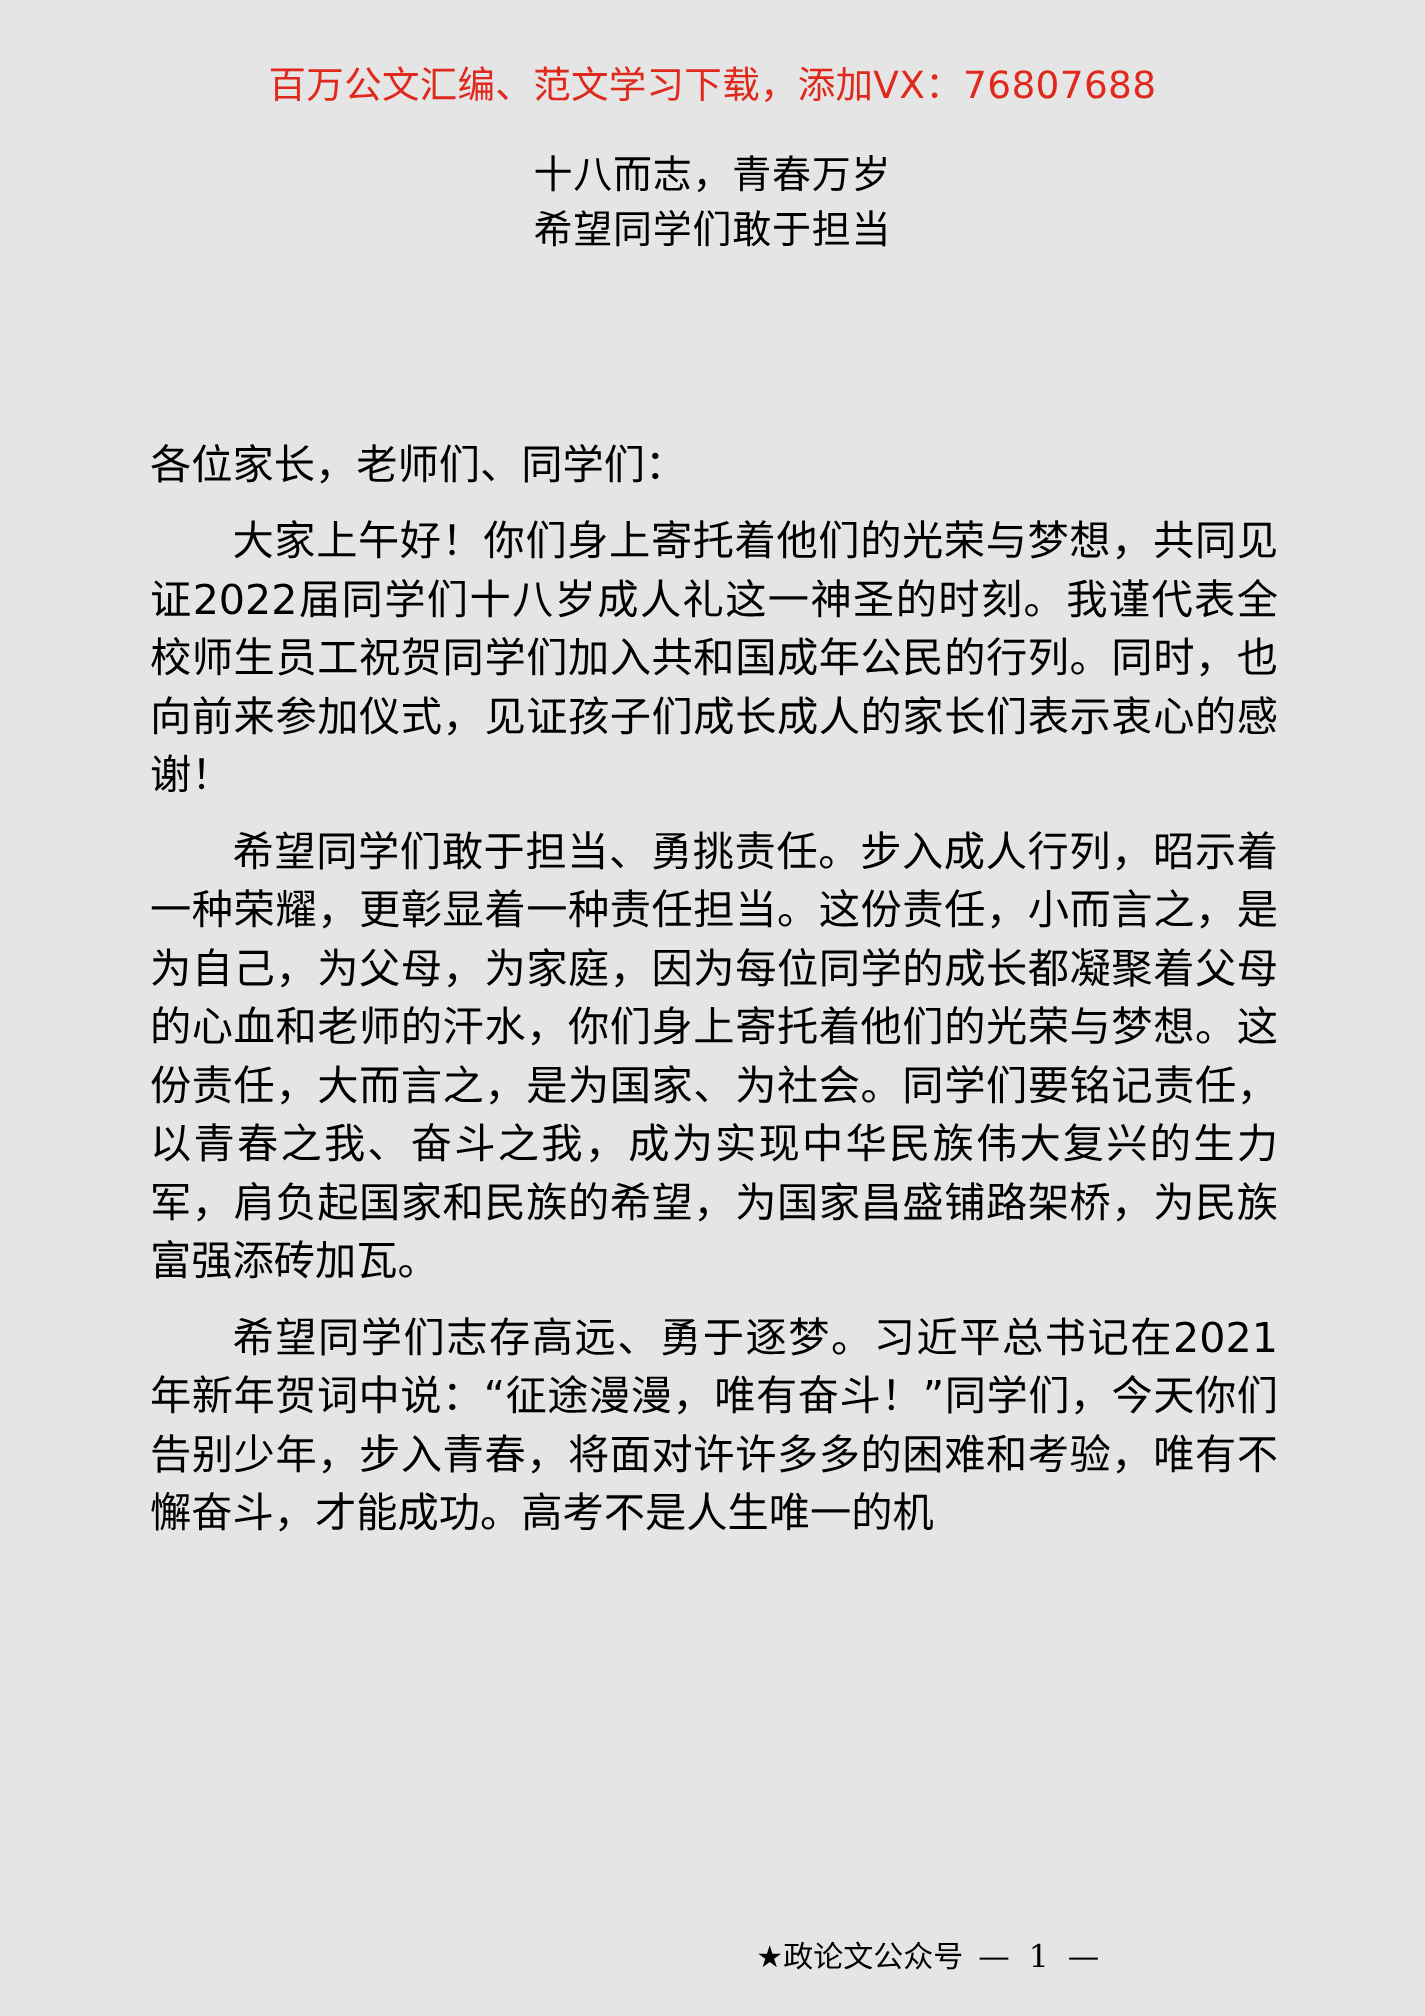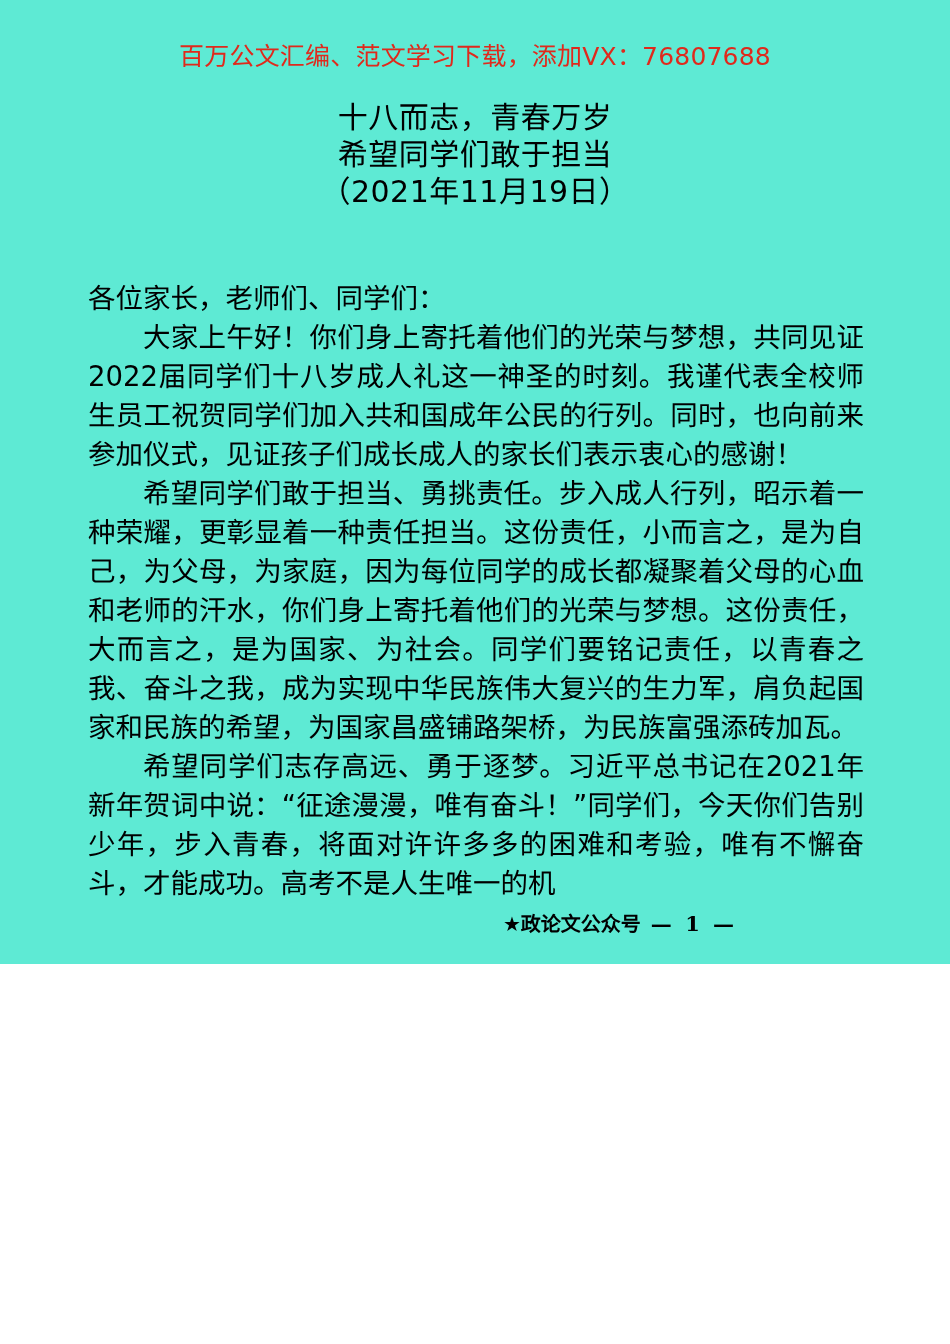--- a/index.html
+++ b/index.html
@@ -11,23 +11,23 @@
 
   body {
     font-family: "DejaVu Sans", "Liberation Sans", sans-serif;
     color: #000000;
     -webkit-font-smoothing: antialiased;
   }
 
   .page {
     position: relative;
     width: 950px;
-    height: 964px;
+    height: 1344px;
     margin: 0 auto;
-    background: #5eead4;
+    background: #e5e5e5;
     overflow: hidden;
     box-sizing: border-box;
   }
 
   
   .promo-banner {
     position: absolute;
     top: 41px;
     left: 0;
     width: 950px;
@@ -41,40 +41,40 @@
   
   .title-block {
     position: absolute;
     top: 99px;
     left: 0;
     width: 950px;
     text-align: center;
   }
 
   .title-line {
-    font-size: 30px;
+    font-size: 26px;
     line-height: 37px;
     letter-spacing: 0.5px;
     white-space: nowrap;
   }
 
   
   .body-copy {
     position: absolute;
     top: 279px;
     left: 88px;
     width: 776px;
   }
 
   .para {
     font-size: 27.5px;
     line-height: 39px;
     text-align: justify;
     text-justify: inter-ideograph;
-    margin: 0;
+    margin: 12px;
     letter-spacing: 0px;
     word-break: break-all;
   }
 
   .para.indent {
     text-indent: 2em;
   }
 
   
   .footer {
@@ -83,21 +83,20 @@
     left: 0;
     width: 950px;
     text-align: center;
     font-size: 0;
   }
 
   .footer-inner {
     display: inline-block;
     margin-left: 290px;
     white-space: nowrap;
-    font-weight: bold;
   }
 
   .footer-brand {
     font-size: 20px;
     line-height: 28px;
     vertical-align: middle;
   }
 
   .footer-page {
     font-size: 21px;
@@ -111,21 +110,20 @@
 </head>
 <body>
 
 <div class="page">
 
   <div class="promo-banner" style="color:#e0291c">百万公文汇编、范文学习下载，添加VX：76807688</div>
 
   <div class="title-block">
     <div class="title-line">十八而志，青春万岁</div>
     <div class="title-line">希望同学们敢于担当</div>
-    <div class="title-line">（2021年11月19日）</div>
   </div>
 
   <div class="body-copy">
     <p class="para">各位家长，老师们、同学们：</p>
     <p class="para indent">大家上午好！你们身上寄托着他们的光荣与梦想，共同见证2022届同学们十八岁成人礼这一神圣的时刻。我谨代表全校师生员工祝贺同学们加入共和国成年公民的行列。同时，也向前来参加仪式，见证孩子们成长成人的家长们表示衷心的感谢！</p>
     <p class="para indent">希望同学们敢于担当、勇挑责任。步入成人行列，昭示着一种荣耀，更彰显着一种责任担当。这份责任，小而言之，是为自己，为父母，为家庭，因为每位同学的成长都凝聚着父母的心血和老师的汗水，你们身上寄托着他们的光荣与梦想。这份责任，大而言之，是为国家、为社会。同学们要铭记责任，以青春之我、奋斗之我，成为实现中华民族伟大复兴的生力军，肩负起国家和民族的希望，为国家昌盛铺路架桥，为民族富强添砖加瓦。</p>
     <p class="para indent">希望同学们志存高远、勇于逐梦。习近平总书记在2021年新年贺词中说：“征途漫漫，唯有奋斗！”同学们，今天你们告别少年，步入青春，将面对许许多多的困难和考验，唯有不懈奋斗，才能成功。高考不是人生唯一的机</p>
   </div>
 
   <div class="footer">

